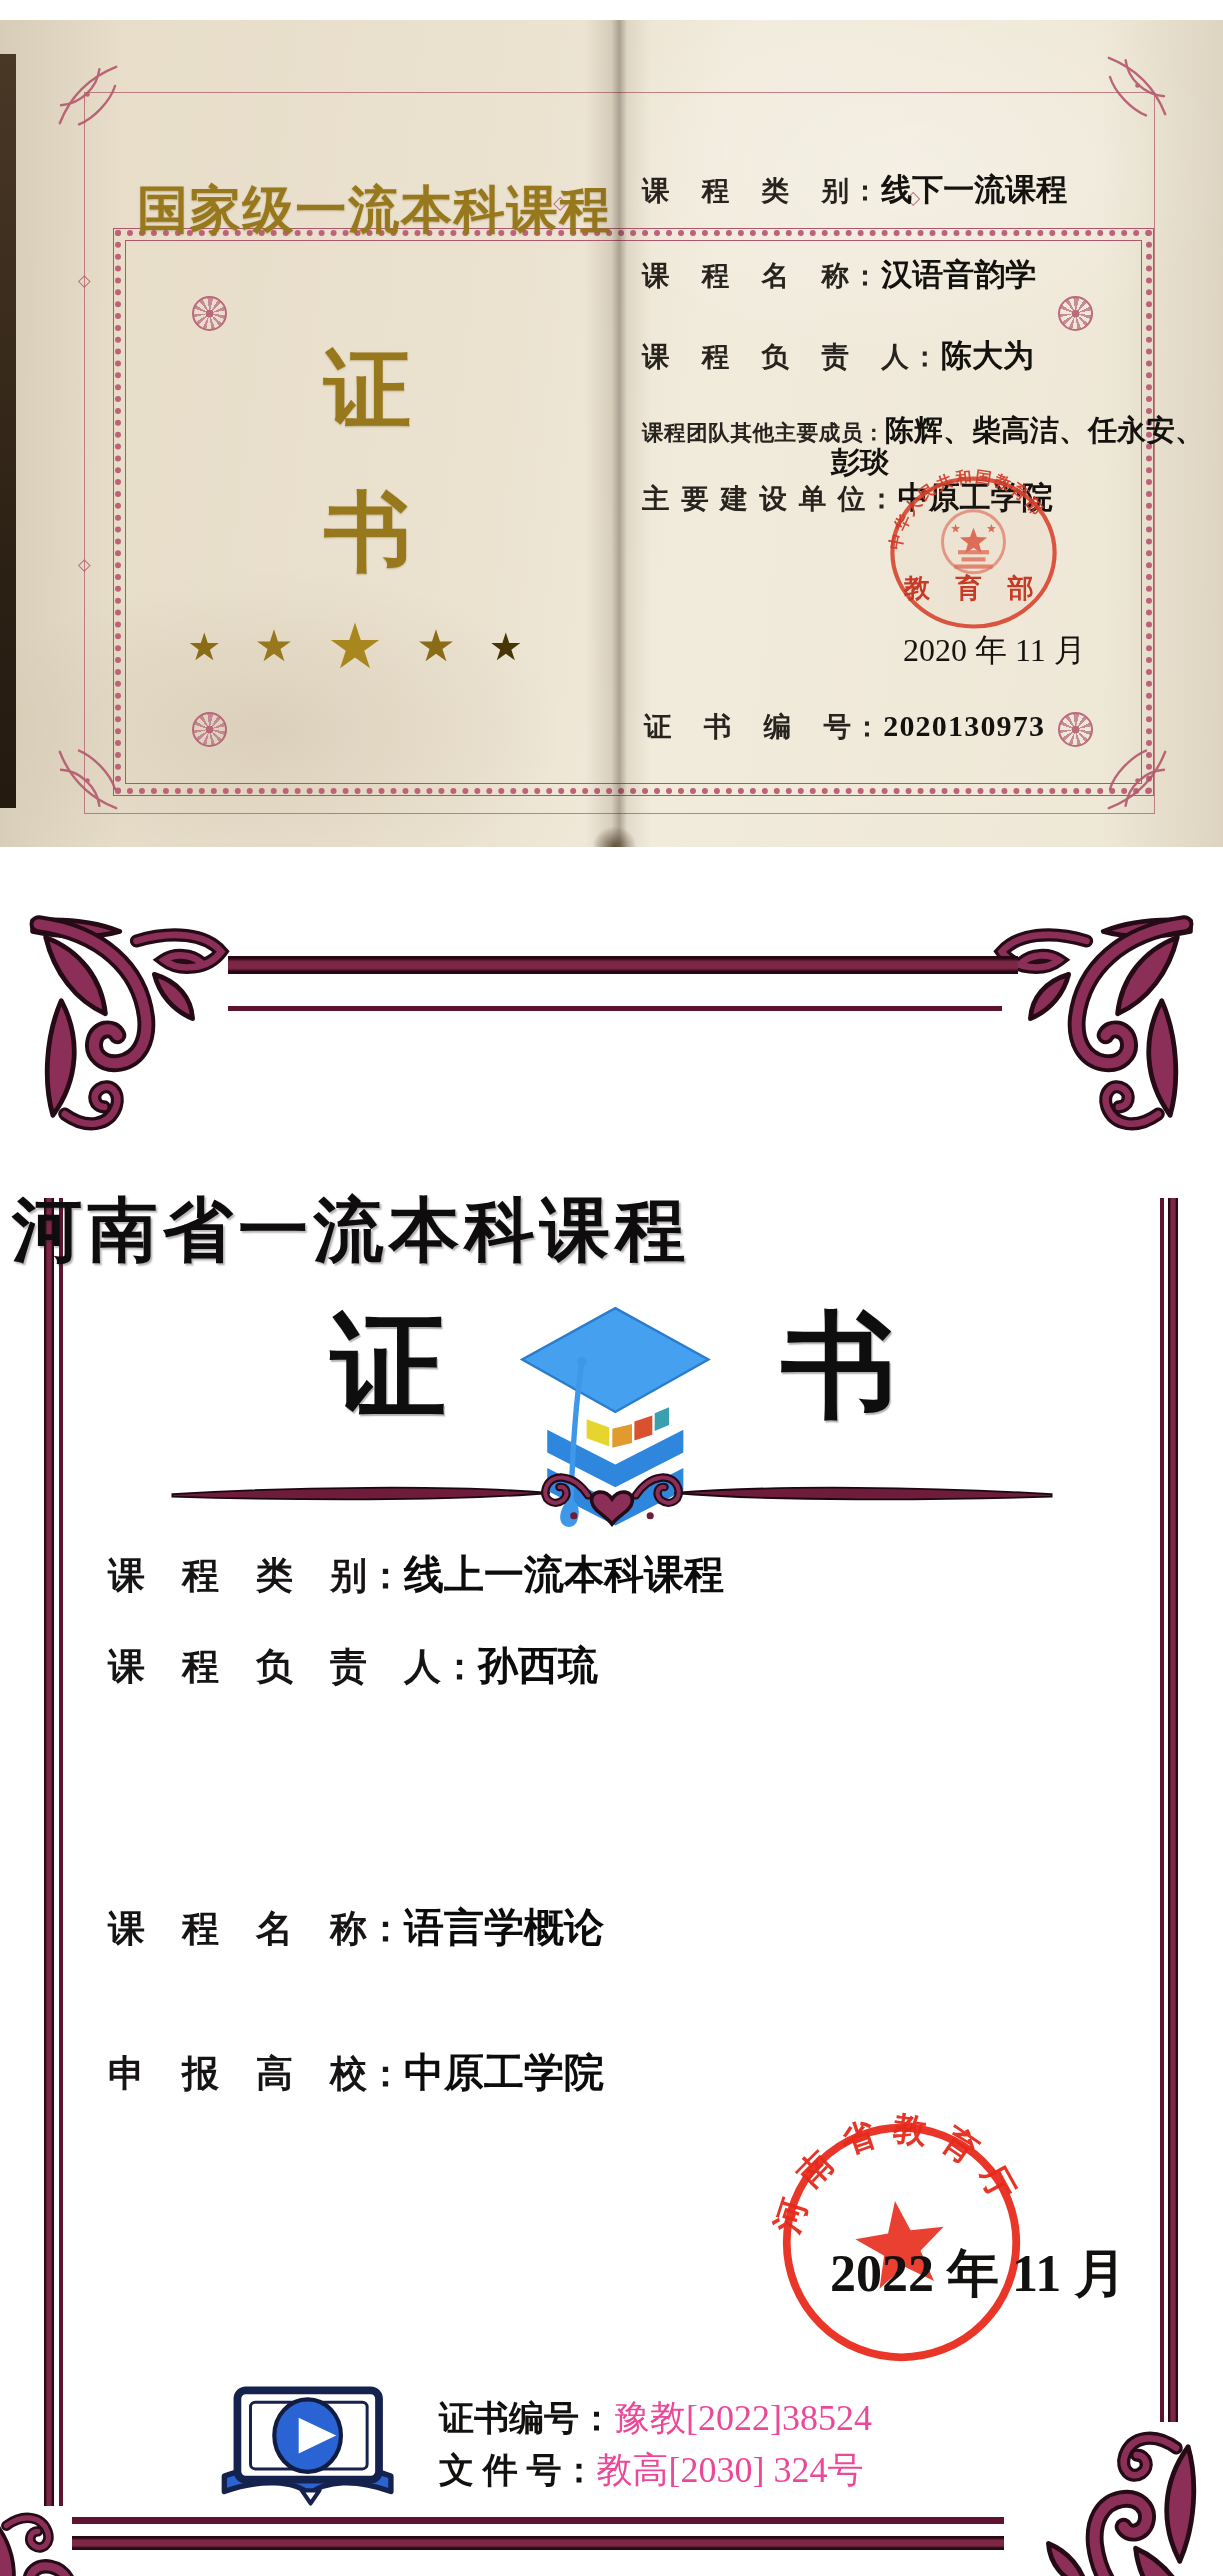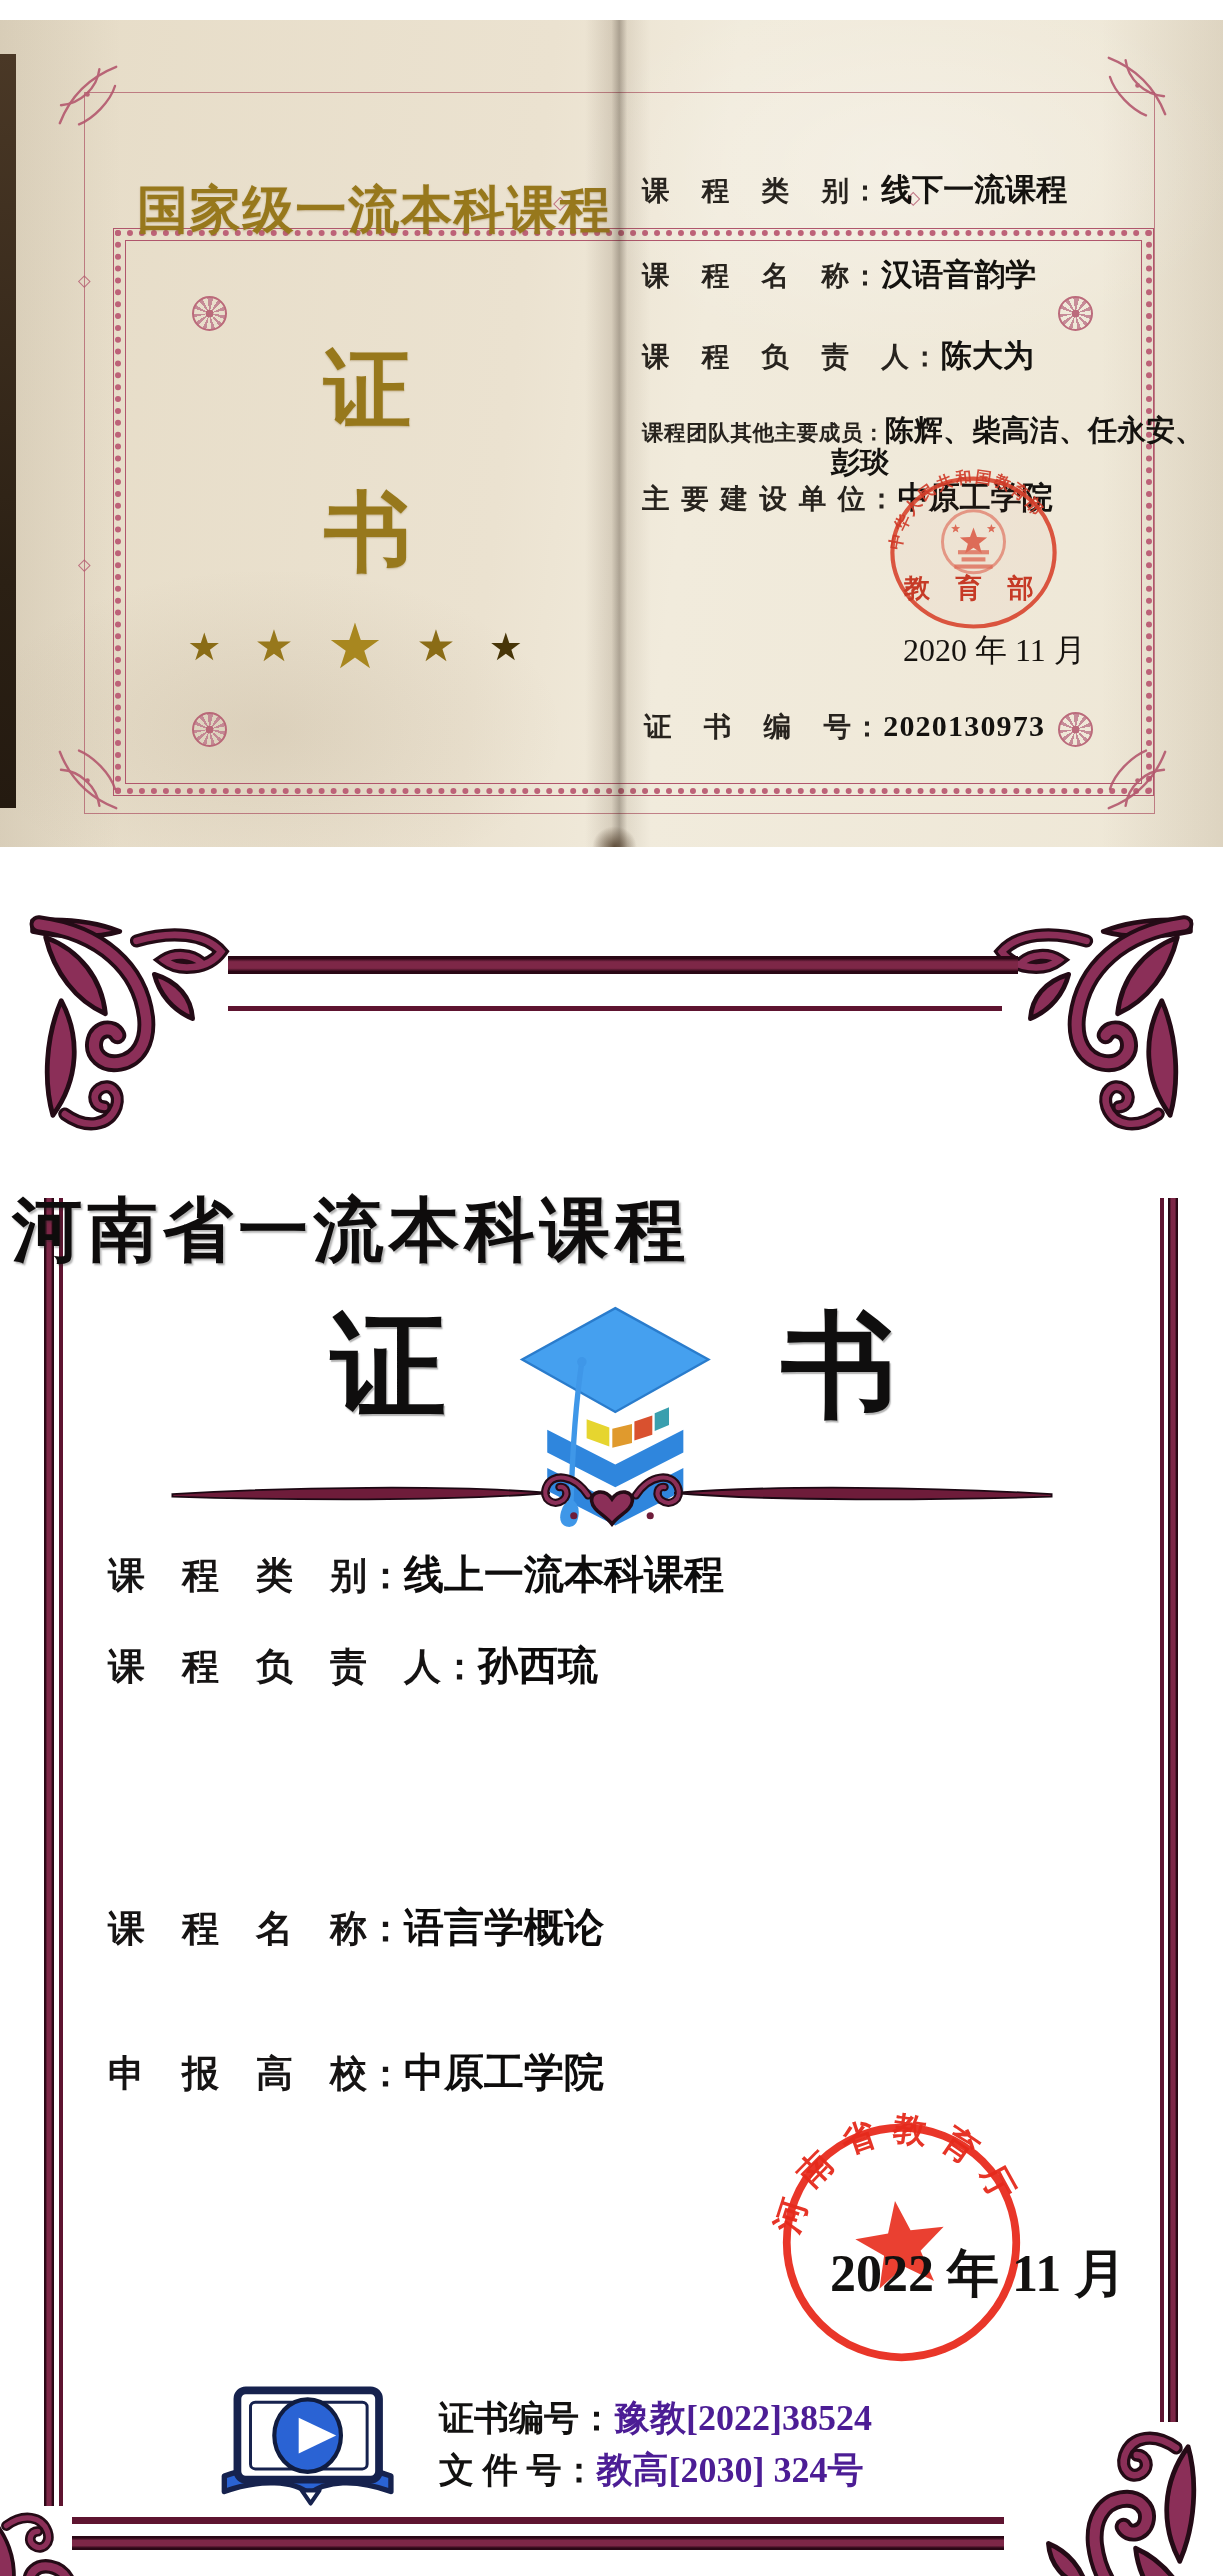--- a/index.html
+++ b/index.html
@@ -72,21 +72,21 @@
      font-size:115px;font-weight:900;color:#0f0e0e;text-shadow:1.2px 1.8px 1.2px rgba(0,0,0,.3);}
   .p-shu{position:absolute;left:773px;top:1289px;width:131px;text-align:center;
      font-size:115px;font-weight:900;color:#0f0e0e;text-shadow:1.2px 1.8px 1.2px rgba(0,0,0,.3);}
 
   .p-line{position:absolute;left:108px;white-space:nowrap;}
   .p-line .lbl{font-size:37px;font-weight:700;color:#161414;}
   .p-line .val{font-size:40px;font-weight:900;color:#0d0c0c;margin-top:12px;}
   .p-date{position:absolute;left:830px;top:2239px;font-size:52px;font-weight:800;color:#121110;white-space:nowrap;z-index:5;}
   .p-num{position:absolute;left:439px;white-space:nowrap;}
   .p-num .lbl{font-size:35px;font-weight:800;color:#121110;}
-  .p-num .val{font-size:36px;font-weight:700;color:#4c1d95;}
+  .p-num .val{font-size:36px;font-weight:400;color:#ec4899;}
 
   svg{display:block;overflow:visible;}
 </style>
 </head>
 <body>
 
 <div id="stage">
 
   <div id="photo">
     <div class="photo-edge"></div>

